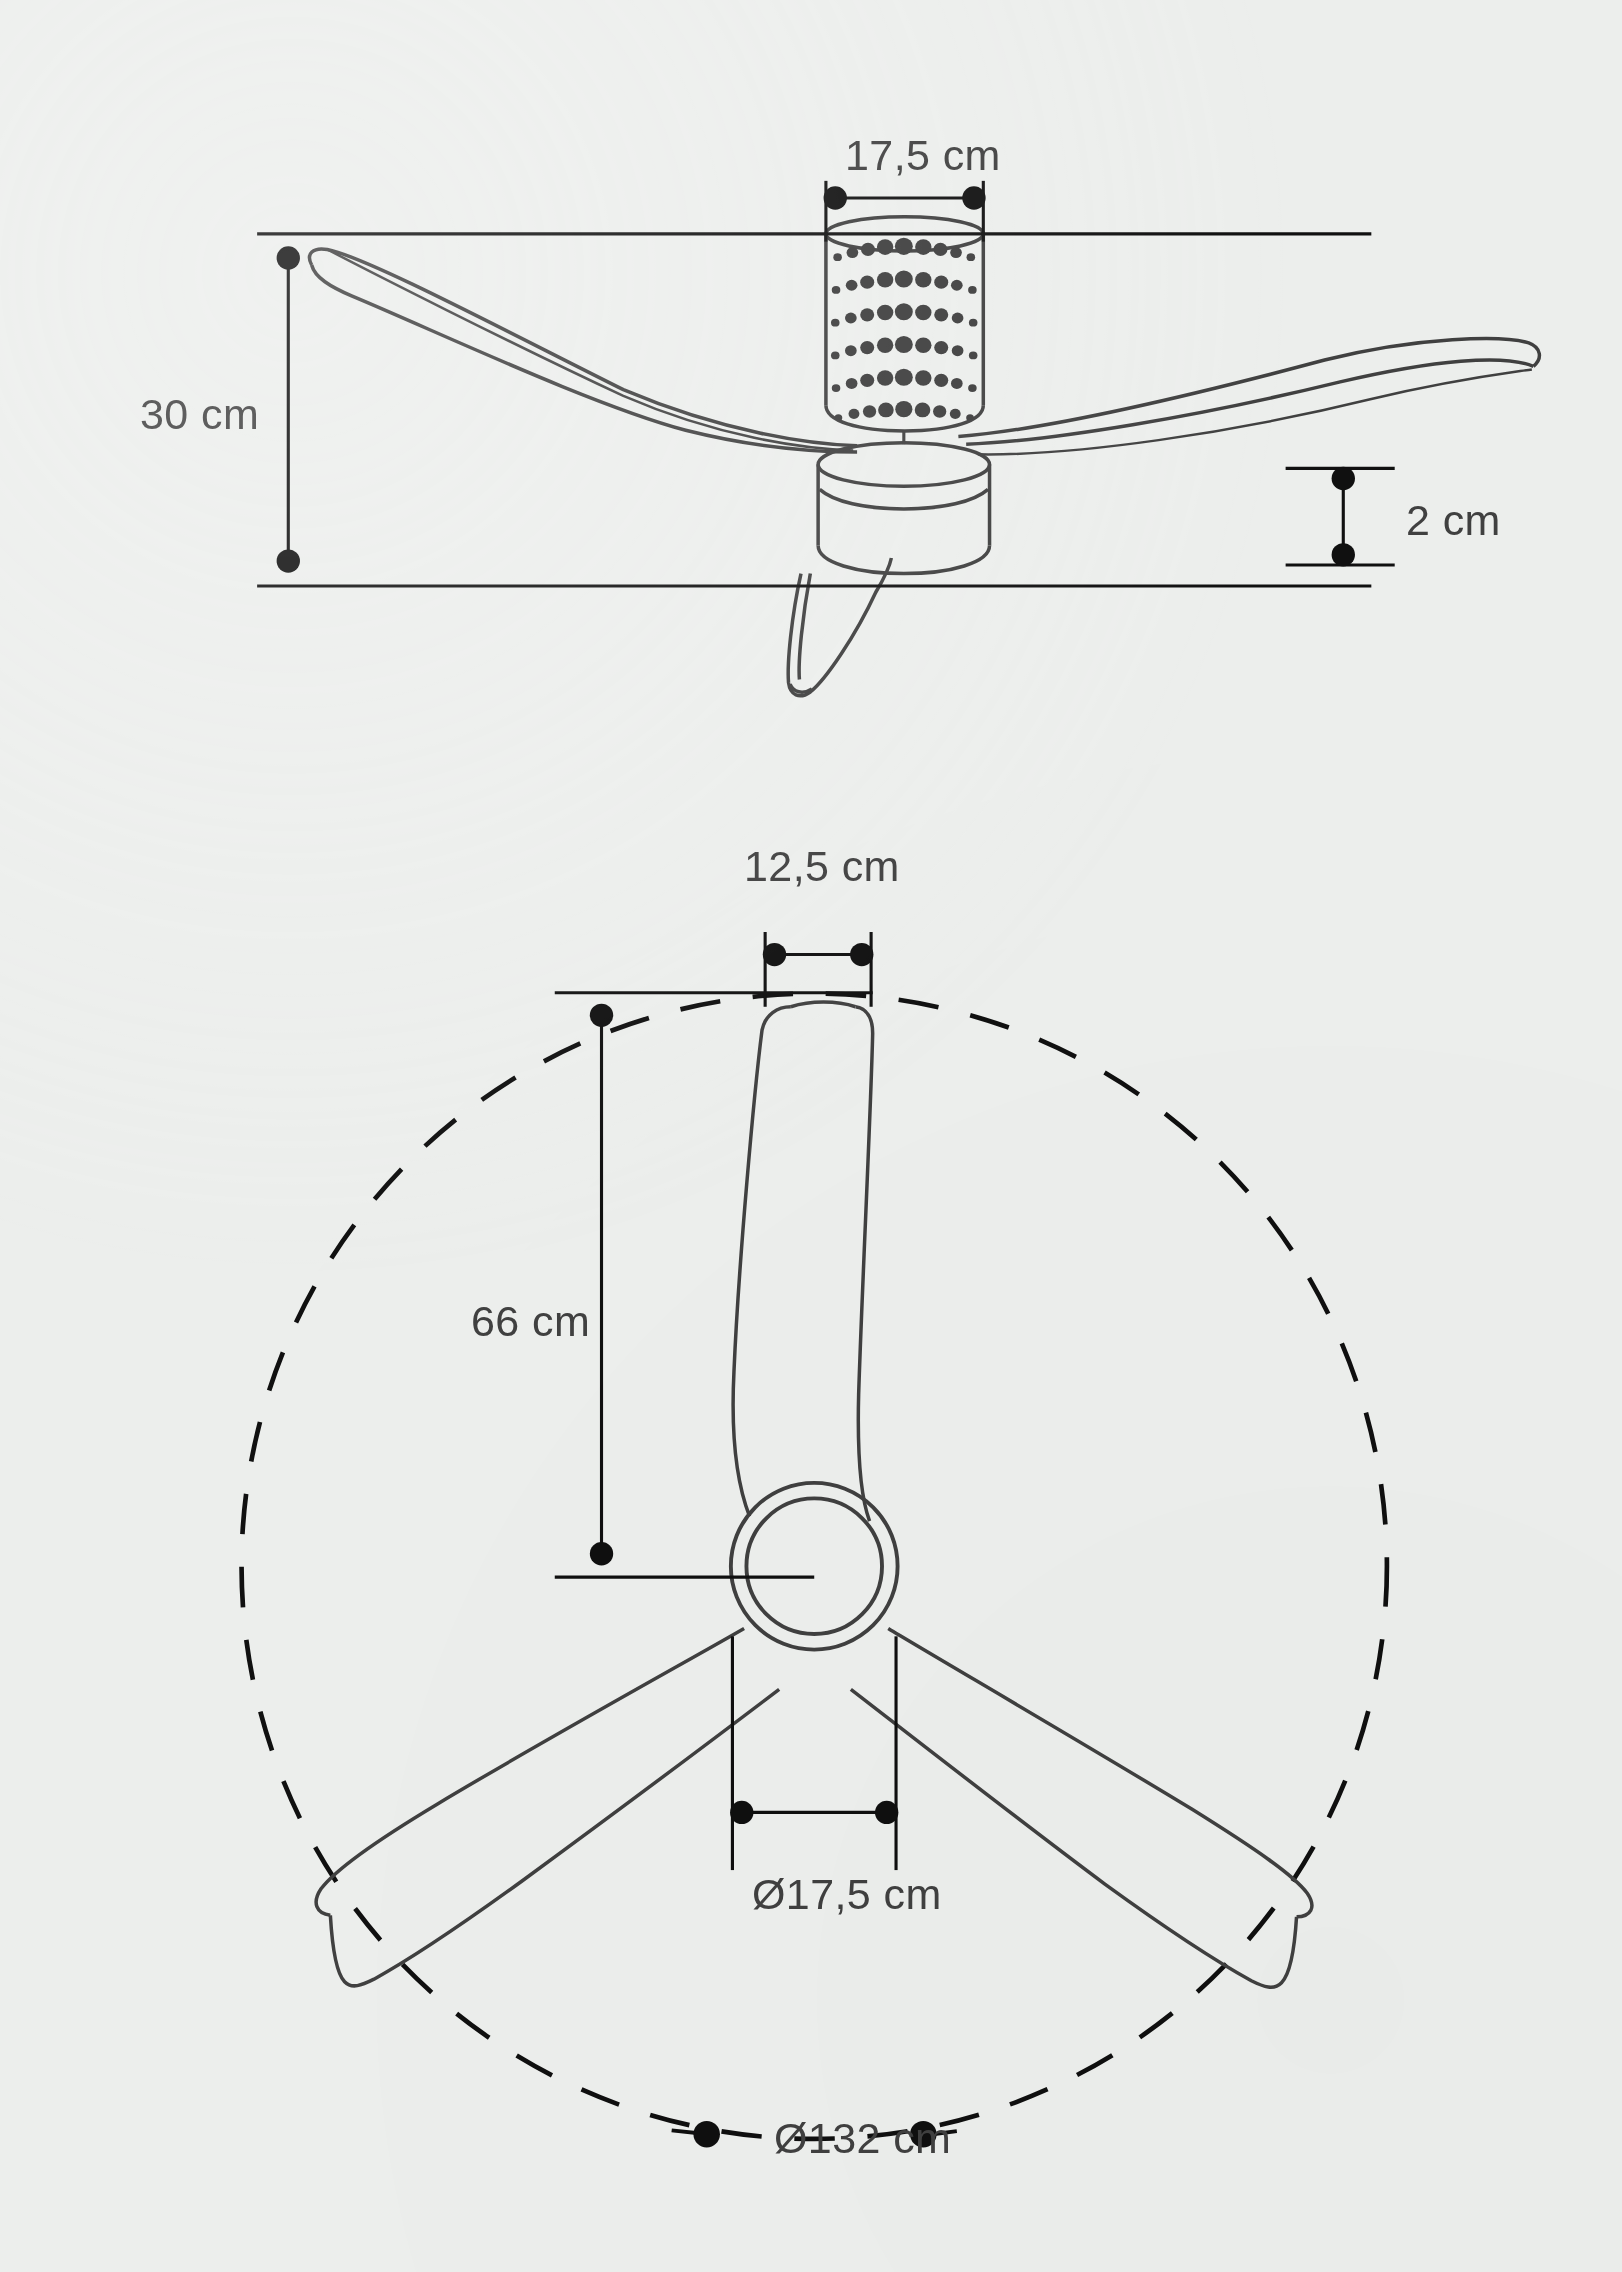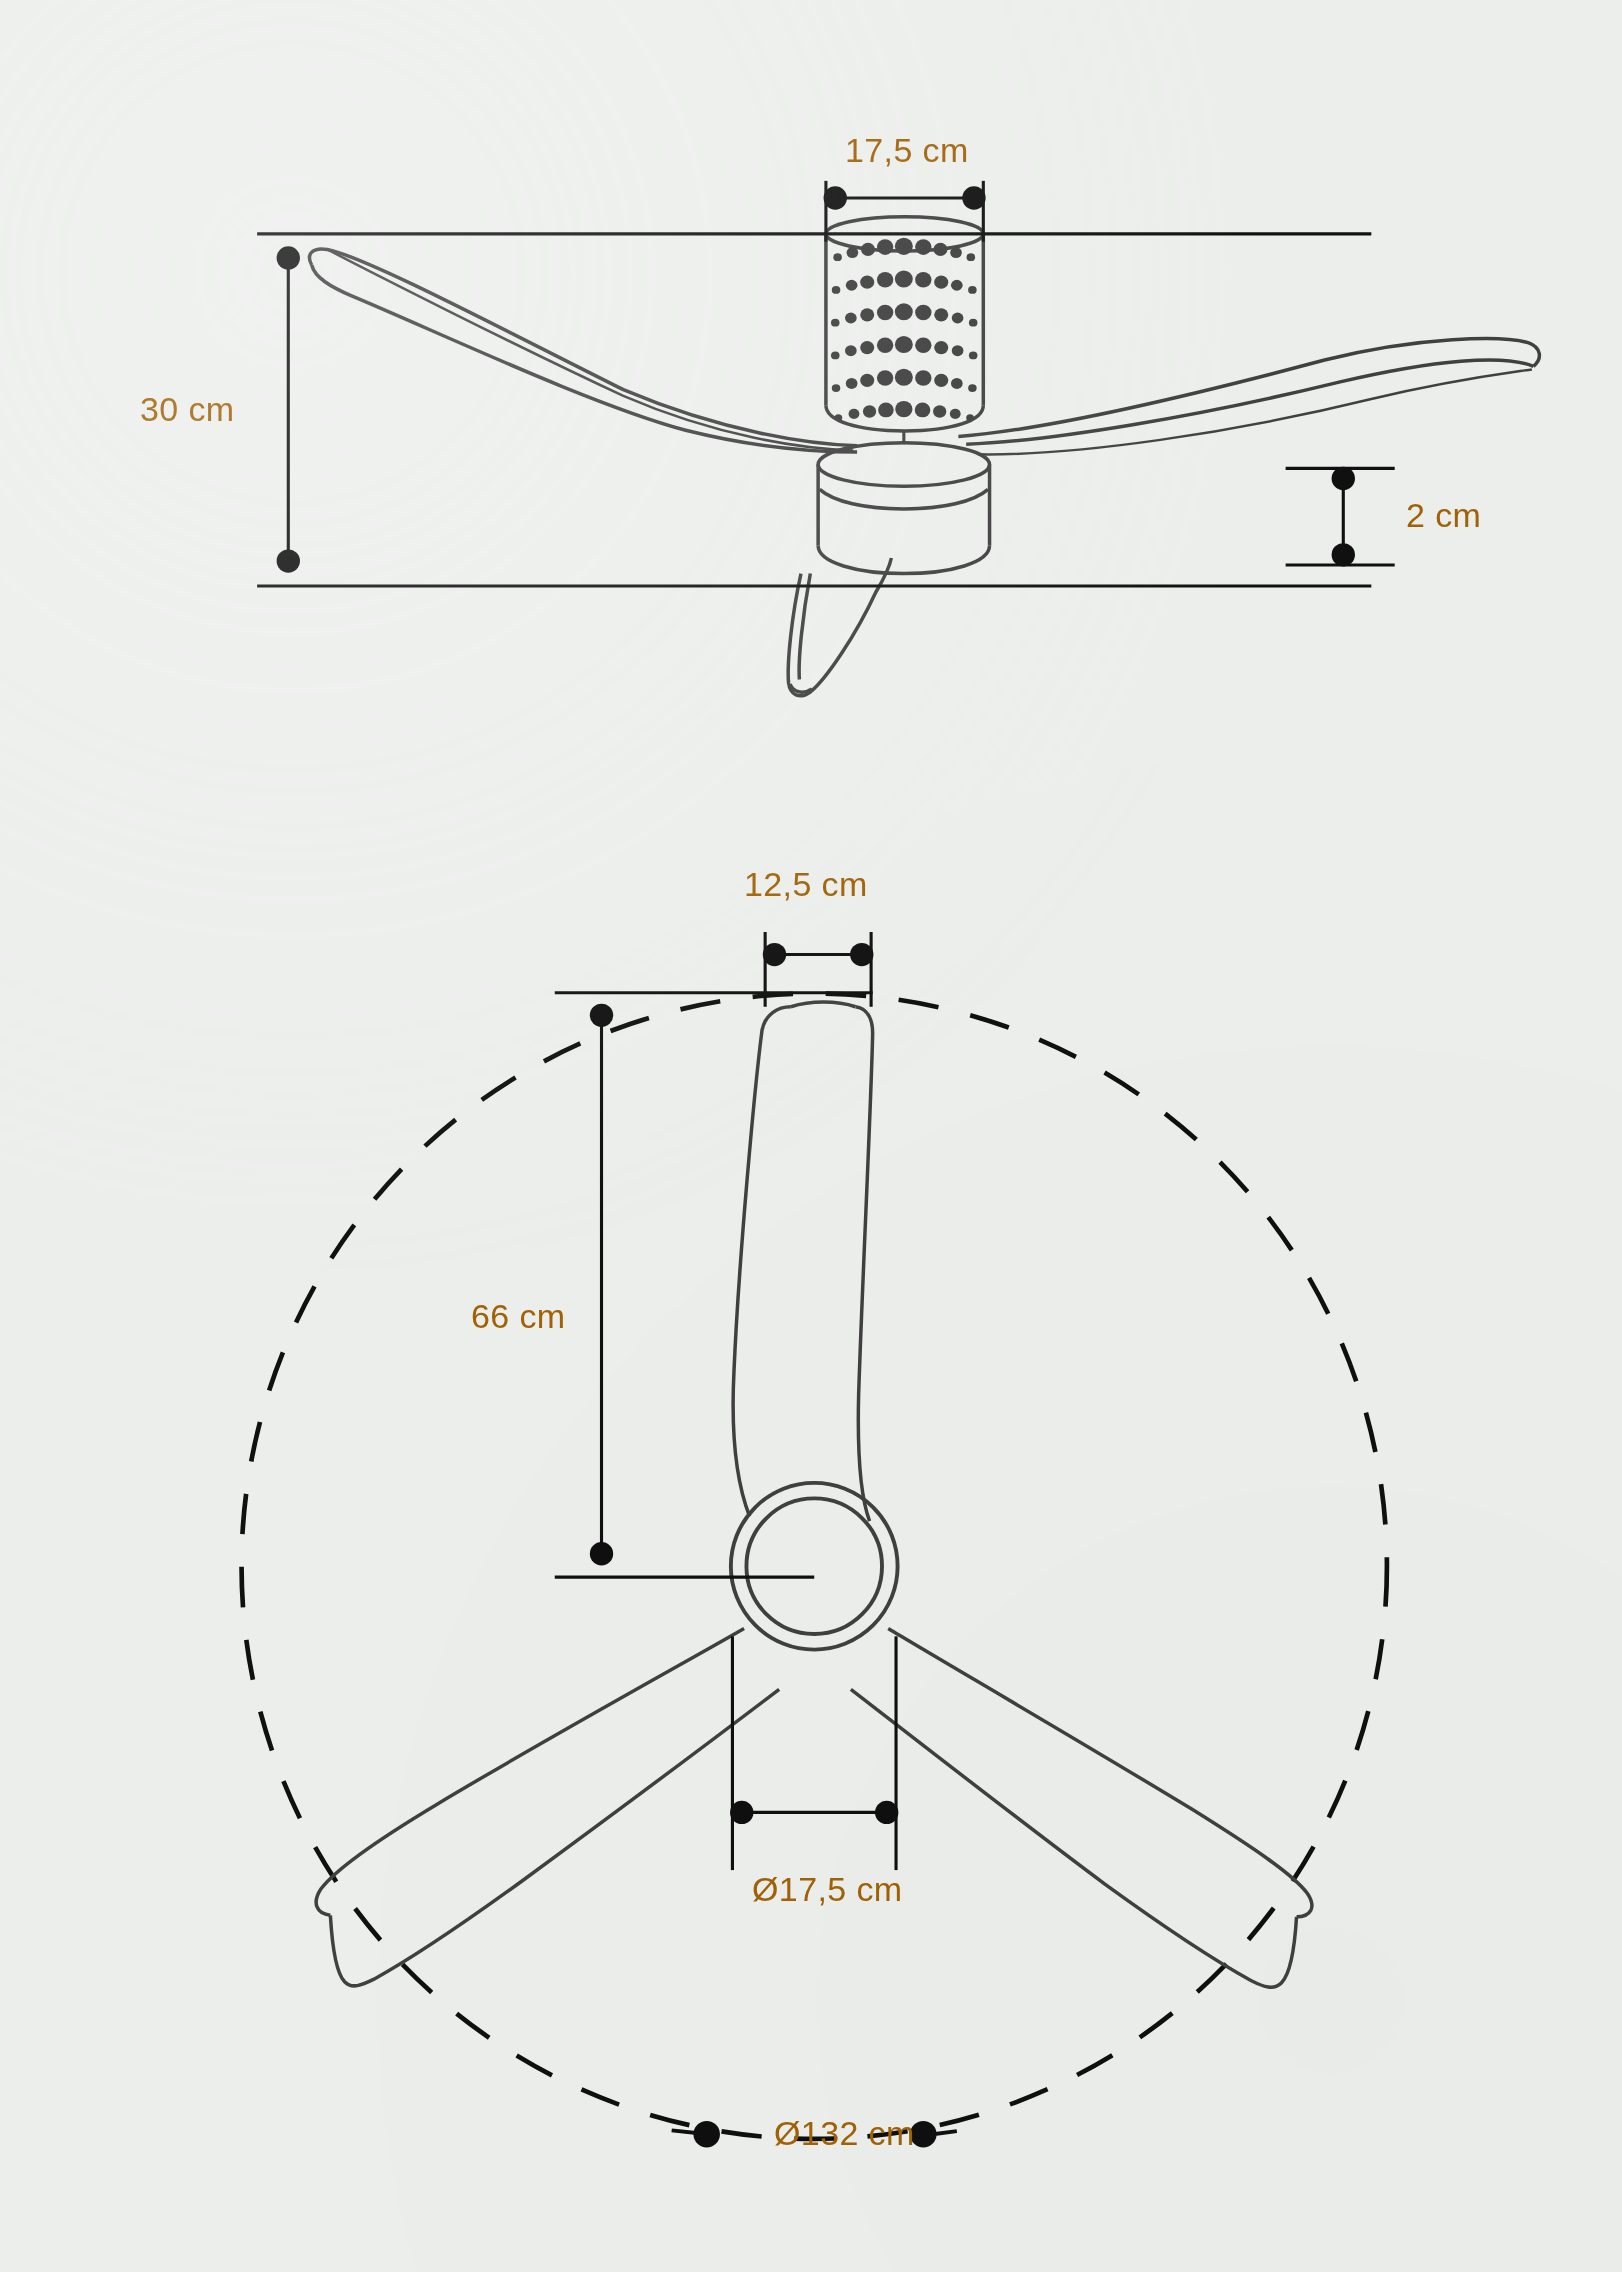--- a/index.html
+++ b/index.html
@@ -23,23 +23,23 @@
   #drawing {
     position: absolute;
     left: 0;
     top: 0;
     width: 1623px;
     height: 2273px;
   }
   .dim-label {
     position: absolute;
     font-family: "Liberation Sans", sans-serif;
-    font-size: 34px;
+    font-size: 43px;
     letter-spacing: 0.4px;
-    color: #a16207;
+    color: #404040;
     white-space: nowrap;
     user-select: none;
   }
   .noise {
     position: absolute;
     inset: 0;
     pointer-events: none;
     opacity: 0.35;
     background:
       radial-gradient(circle at 18% 12%, rgba(255,255,255,0.55) 0%, rgba(255,255,255,0) 42%),
@@ -250,21 +250,21 @@
       </g>
     </g>
   </svg>
 
   <div class="dim-label" style="left:140px; top:390px;">30 cm</div>
 
   <div class="dim-label" style="left:845px; top:131px;">17,5 cm</div>
 
   <div class="dim-label" style="left:1406px; top:496px;">2 cm</div>
 
-  <div class="dim-label" style="left:744px; top:865px;">12,5 cm</div>
+  <div class="dim-label" style="left:744px; top:842px;">12,5 cm</div>
 
   <div class="dim-label" style="left:471px; top:1268px;margin-top:29px;">66 cm</div>
 
   <div class="dim-label" style="left:740px; top:1870px;margin-left:12px;">Ø17,5 cm</div>
 
   <div class="dim-label" style="left:746px; top:2114px;margin-left:28px;">Ø132 cm</div>
 
   <div class="noise"></div>
 </div>
 

